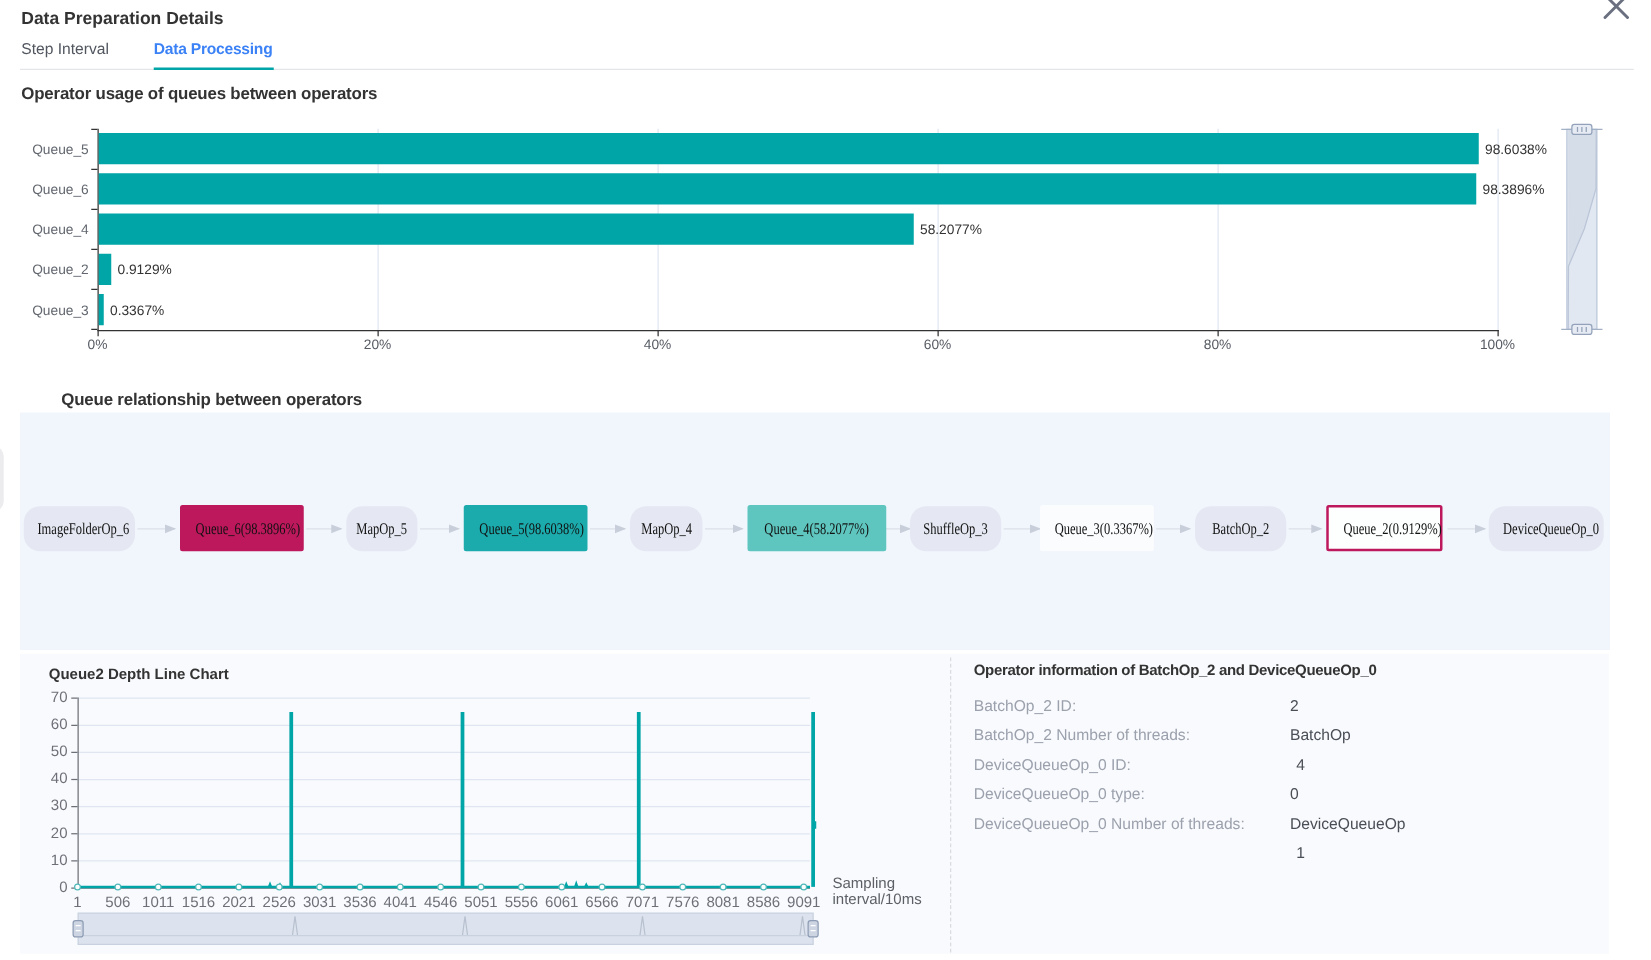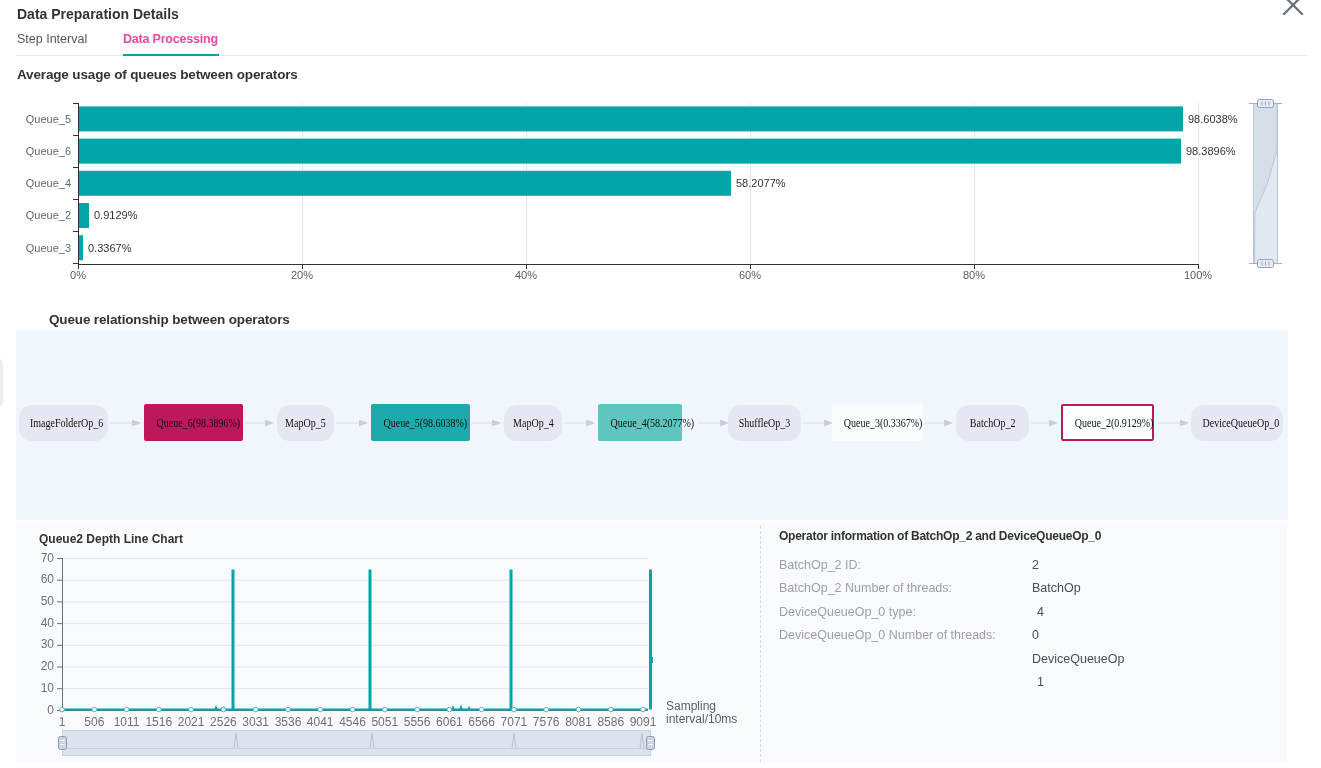--- a/index.html
+++ b/index.html
@@ -11,25 +11,25 @@
 </head>
 <body>
 
 <div class="abs b" style="left:17px;top:6px;font-size:14px;">Data Preparation Details</div>
 <svg class="abs" style="left:1282px;top:-6px;" width="22" height="22">
   <line x1="2" y1="2" x2="20" y2="20" stroke="#6a7080" stroke-width="2.3" stroke-linecap="round"></line>
   <line x1="20" y1="2" x2="2" y2="20" stroke="#6a7080" stroke-width="2.3" stroke-linecap="round"></line>
 </svg>
 
 <div class="abs" style="left:17px;top:32px;font-size:12.5px;color:#51565f;">Step Interval</div>
-<div class="abs" style="left:123px;top:32px;font-size:12.5px;color:#ec4899;font-weight:bold;letter-spacing:-0.2px;">Data Processing</div>
+<div class="abs" style="left:123px;top:32px;font-size:12.5px;color:#3b82f6;font-weight:bold;letter-spacing:-0.2px;">Data Processing</div>
 <div class="abs" style="left:16px;top:55px;width:1291px;height:1px;background:#e3e5e9;"></div>
 <div class="abs" style="left:123px;top:54px;width:96px;height:2px;background:#00a5a7;"></div>
 
-<div class="abs b" style="left:17px;top:67px;font-size:13.5px;letter-spacing:-0.15px;">Average usage of queues between operators</div>
+<div class="abs b" style="left:17px;top:67px;font-size:13.5px;letter-spacing:-0.15px;">Operator usage of queues between operators</div>
 
 <svg class="abs" style="left:0;top:0;" width="1321" height="300" font-family="Liberation Sans, sans-serif">
 
   <g stroke="#e0e6f1" stroke-width="1">
     <line x1="302.5" y1="103" x2="302.5" y2="264"></line>
     <line x1="526.5" y1="103" x2="526.5" y2="264"></line>
     <line x1="750.5" y1="103" x2="750.5" y2="264"></line>
     <line x1="974.5" y1="103" x2="974.5" y2="264"></line>
     <line x1="1198.5" y1="103" x2="1198.5" y2="264"></line>
   </g>
@@ -127,21 +127,21 @@
     <line x1="1031" y1="93" x2="1057" y2="93"></line>
     <line x1="1158" y1="93" x2="1188" y2="93"></line>
   </g>
 </svg>
 
 <div class="abs node" style="left:19px;top:405px;width:89px;"><span>ImageFolderOp_6</span></div>
 <div class="abs qnode" style="left:144px;top:404px;width:99px;background:#be185d;"><span>Queue_6(98.3896%)</span></div>
 <div class="abs node" style="left:277px;top:405px;width:57px;"><span>MapOp_5</span></div>
 <div class="abs qnode" style="left:371px;top:404px;width:99px;background:#1cabac;"><span>Queue_5(98.6038%)</span></div>
 <div class="abs node" style="left:504px;top:405px;width:58px;"><span>MapOp_4</span></div>
-<div class="abs qnode" style="left:598px;top:404px;width:84px;background:#5ec6bf;"><span>Queue_4(58.2077%)</span></div>
+<div class="abs qnode" style="left:598px;top:404px;width:111px;background:#5ec6bf;"><span>Queue_4(58.2077%)</span></div>
 <div class="abs node" style="left:728px;top:405px;width:73px;"><span>ShuffleOp_3</span></div>
 <div class="abs qnode" style="left:832px;top:404px;width:91px;background:#fbfcfe;"><span>Queue_3(0.3367%)</span></div>
 <div class="abs node" style="left:956px;top:405px;width:73px;"><span>BatchOp_2</span></div>
 <div class="abs qnode" style="left:1061px;top:404px;width:93px;background:#fdfefe;border:2px solid #be185d;line-height:33px;"><span>Queue_2(0.9129%)</span></div>
 <div class="abs node" style="left:1191px;top:405px;width:92px;"><span>DeviceQueueOp_0</span></div>
 
 <style>
   .node{height:36px;line-height:36px;text-align:center;background:#e5e8f2;border-radius:13px;
         font-family:Liberation Serif, serif;font-size:13px;color:#111;white-space:nowrap;}
   .qnode{height:37px;line-height:37px;text-align:center;border-radius:2px;
@@ -271,20 +271,21 @@
     <rect x="646.5" y="213.5" width="8" height="13" rx="2" fill="#cdd5e3" stroke="#8d9cb4" stroke-width="1"></rect>
     <line x1="648.5" y1="217.5" x2="652.5" y2="217.5" stroke="#fff" stroke-width="1"></line>
     <line x1="648.5" y1="221.5" x2="652.5" y2="221.5" stroke="#fff" stroke-width="1"></line>
   </g>
 </svg>
 
 <div class="abs b" style="left:779px;top:529px;font-size:12px;letter-spacing:-0.25px;">Operator information of BatchOp_2 and DeviceQueueOp_0</div>
 <div class="abs" style="left:779px;top:554px;font-size:12.5px;color:#9ba1ad;line-height:23.4px;">
   <div>BatchOp_2 ID:</div>
   <div>BatchOp_2 Number of threads:</div>
+  <div>DeviceQueueOp_0 ID:</div>
   <div>DeviceQueueOp_0 type:</div>
   <div>DeviceQueueOp_0 Number of threads:</div>
 </div>
 <div class="abs" style="left:1032px;top:554px;font-size:12.5px;color:#4a4e57;line-height:23.4px;">
   <div>2</div>
   <div>BatchOp</div>
   <div style="padding-left:5px;">4</div>
   <div>0</div>
   <div>DeviceQueueOp</div>
   <div style="padding-left:5px;">1</div>

